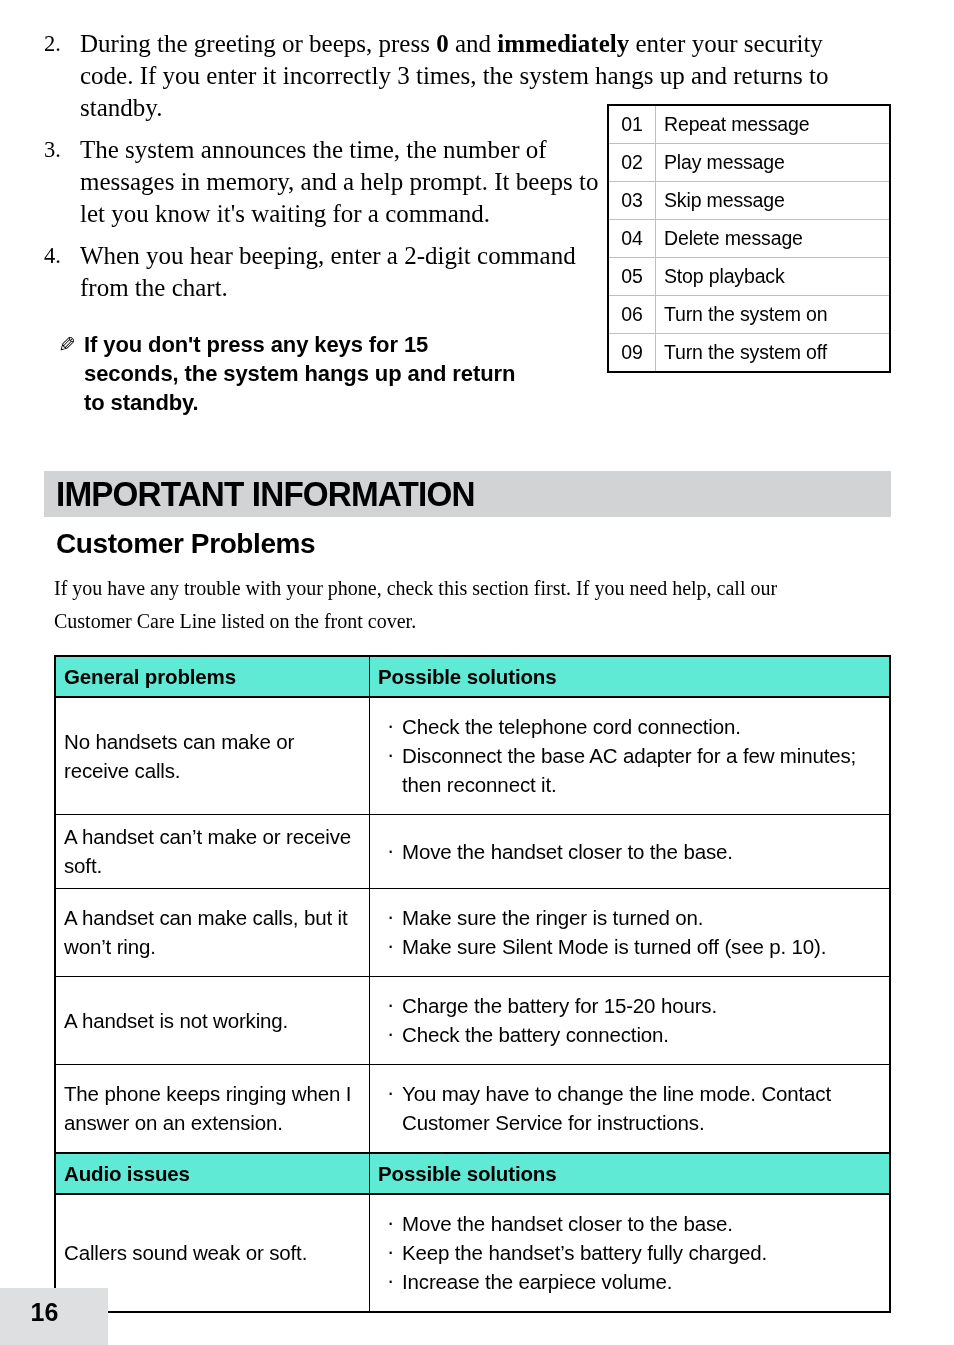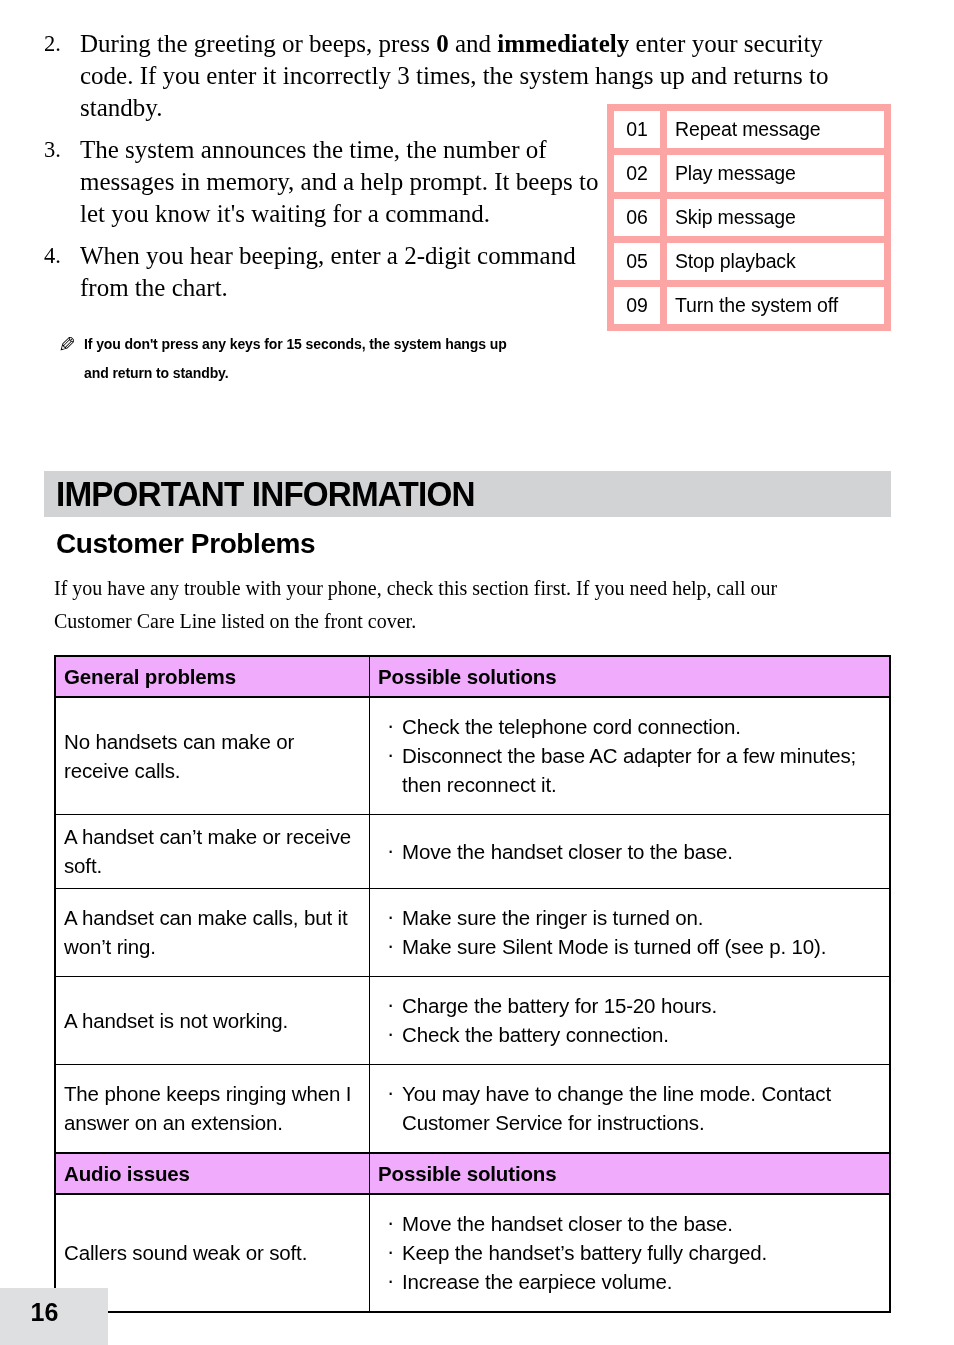--- a/index.html
+++ b/index.html
@@ -64,38 +64,38 @@
     line-height: 30px;
     color: #000;
     transform: scaleX(-1);
     display: inline-block;
     text-align: center;
   }
   .note-text {
     flex: 1 1 auto;
     font-family: "Liberation Sans", sans-serif;
     font-weight: bold;
-    font-size: 14px;
+    font-size: 22px;
     line-height: 29px;
     letter-spacing: -0.1px;
   }
 
   
   #command-table {
     position: absolute;
     left: 607px;
     top: 104px;
     width: 284px;
     border-collapse: collapse;
     border: 2px solid #000;
     font-family: "Liberation Sans", sans-serif;
     background: #fff;
   }
   #command-table td {
-    border: 7px solid #fca5a5;
+    border: 1px solid #fca5a5;
     font-size: 19.5px;
     line-height: 22px;
     padding: 6px 0 7px 0;
     height: 24px;
     vertical-align: middle;
     letter-spacing: -0.15px;
   }
   #command-table td.code {
     width: 46px;
     text-align: center;
@@ -163,21 +163,21 @@
   #problems-table td {
     border: 1px solid #000;
     vertical-align: middle;
     font-family: "Liberation Sans", sans-serif;
     font-size: 20.5px;
     line-height: 29px;
     padding: 7px 6px 8px 8px;
     letter-spacing: -0.15px;
   }
   #problems-table tr.hdr td {
-    background: #f0abfc;
+    background: #5eead4;
     font-weight: bold;
     font-size: 20.5px;
     padding-top: 5px;
     padding-bottom: 5px;
     border-top: 2px solid #000;
     border-bottom: 2px solid #000;
   }
   #problems-table td.prob { width: 299px; }
   #problems-table td.sol  { }
   #problems-table tr.audio-hdr td.prob,
@@ -251,26 +251,34 @@
   <tbody>
     <tr>
       <td class="code">01</td>
       <td class="desc">Repeat message</td>
     </tr>
     <tr>
       <td class="code">02</td>
       <td class="desc">Play message</td>
     </tr>
     <tr>
-      <td class="code">06</td>
+      <td class="code">03</td>
       <td class="desc">Skip message</td>
+    </tr>
+    <tr>
+      <td class="code">04</td>
+      <td class="desc">Delete message</td>
     </tr>
     <tr>
       <td class="code">05</td>
       <td class="desc">Stop playback</td>
+    </tr>
+    <tr>
+      <td class="code">06</td>
+      <td class="desc">Turn the system on</td>
     </tr>
     <tr>
       <td class="code">09</td>
       <td class="desc">Turn the system off</td>
     </tr>
   </tbody>
 </table>
 
 <div id="section-banner"></div>
 <div id="section-title">IMPORTANT INFORMATION</div>

